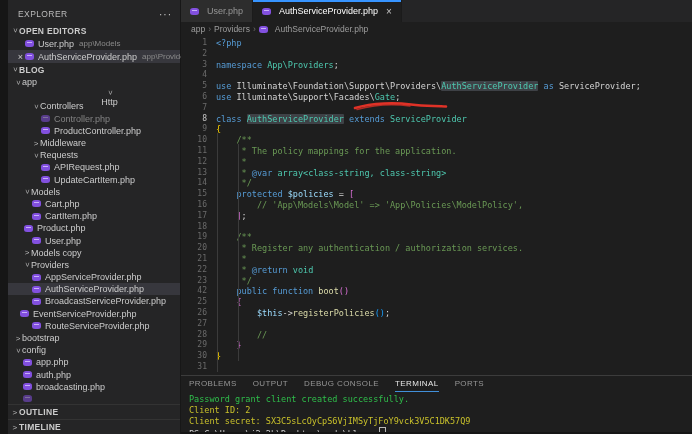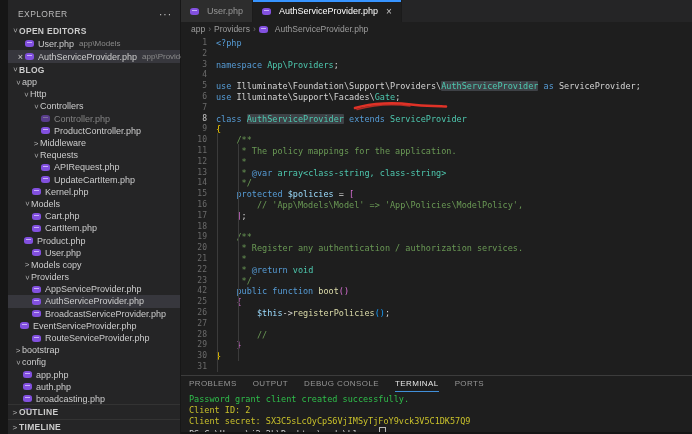--- a/index.html
+++ b/index.html
@@ -87,21 +87,21 @@
       </div>
     <div class="sec-head">
       <span class="chev open">&gt;</span>
       <span>BLOG</span>
     </div>
     <div id="tree">
         <div class="row" style="padding-left: 6px;">
           <span class="chev open">&gt;</span>
           <span class="lbl">app</span>
         </div>
-        <div class="row" style="padding-left: 14px;">
+        <div class="row" style="padding-left: 31px; flex-direction: column;">
           <span class="chev open">&gt;</span>
           <span class="lbl">Http</span>
         </div>
         <div class="row" style="padding-left: 24px;">
           <span class="chev open">&gt;</span>
           <span class="lbl">Controllers</span>
         </div>
         <div class="row dim" style="padding-left: 33px;">
           <span class="phpicon"></span>
           <span class="lbl">Controller.php</span>
@@ -118,24 +118,20 @@
           <span class="chev open">&gt;</span>
           <span class="lbl">Requests</span>
         </div>
         <div class="row" style="padding-left: 33px;">
           <span class="phpicon"></span>
           <span class="lbl">APIRequest.php</span>
         </div>
         <div class="row" style="padding-left: 33px;">
           <span class="phpicon"></span>
           <span class="lbl">UpdateCartItem.php</span>
-        </div>
-        <div class="row" style="padding-left: 24px;">
-          <span class="phpicon"></span>
-          <span class="lbl">Kernel.php</span>
         </div>
         <div class="row" style="padding-left: 15px;">
           <span class="chev open">&gt;</span>
           <span class="lbl">Models</span>
         </div>
         <div class="row" style="padding-left: 24px;">
           <span class="phpicon"></span>
           <span class="lbl">Cart.php</span>
         </div>
         <div class="row" style="padding-left: 24px;">

